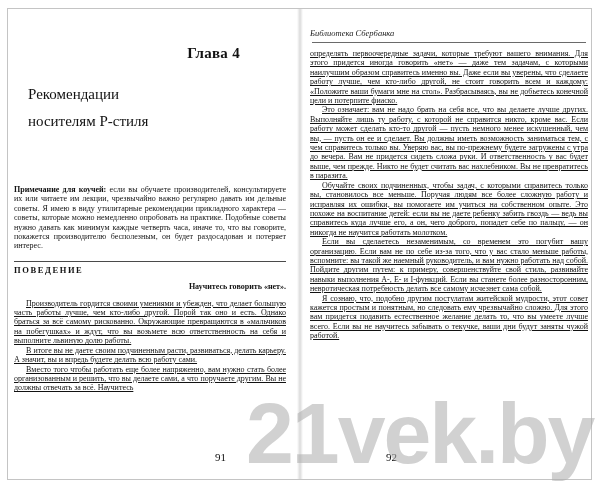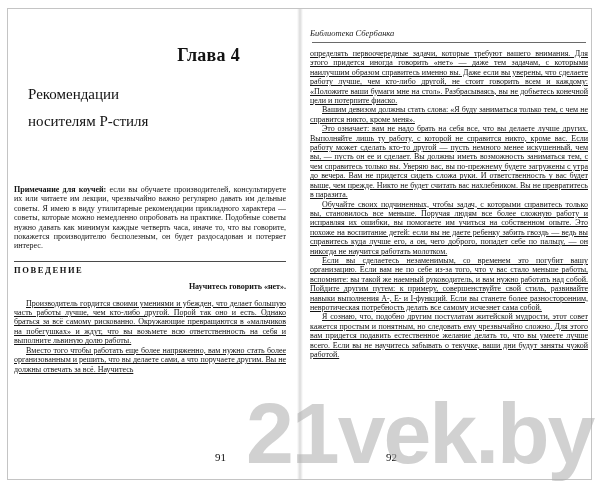--- a/index.html
+++ b/index.html
@@ -14,21 +14,21 @@
   }
   .page { position:absolute; top:0; height:100%; width:292px; }
   .page.left  { left:0; }
   .page.right { left:292px; }
   .gutter {
     position:absolute; left:289px; top:0; width:6px; height:100%;
     background:linear-gradient(to right, rgba(0,0,0,0), rgba(0,0,0,0.14) 50%, rgba(0,0,0,0));
   }
 
   
-  .chapter { position:absolute; top:36px; right:60px; font-size:18px; font-weight:bold; letter-spacing:0.3px; }
+  .chapter { position:absolute; top:36px; right:60px; font-size:15px; font-weight:bold; letter-spacing:0.3px; }
   .book-title { position:absolute; top:72px; left:20px; width:280px; font-size:15px; line-height:27px; font-weight:400; }
   .lp-flow {
     position:absolute; top:176px; left:6px; width:272px;
     font-size:8px; line-height:9.4px; text-align:justify;
   }
   .note { margin:0; }
   .note b { font-weight:bold; }
   .section-rule { border:0; border-top:1px solid #4a4a4a; margin:10px 0 0 0; }
   .section-heading { margin:4px 0 0 0; font-size:8.5px; font-weight:bold; letter-spacing:1.6px; text-align:left; }
   .subhead { margin:7px 0 0 0; font-weight:bold; text-align:right; }
@@ -75,33 +75,33 @@
           <b>Примечание для коучей:</b>
           <span>если вы обучаете производителей, консультируете их или читаете им лекции, чрезвычайно важно регулярно давать им дельные советы. Я имею в виду утилитарные рекомендации прикладного характера — советы, которые можно немедленно опробовать на практике. Подобные советы нужно давать как минимум каждые четверть часа, иначе то, что вы говорите, покажется производителю бесполезным, он будет раздосадован и потеряет интерес.</span>
         </p>
 
         <hr class="section-rule">
         <p class="section-heading">ПОВЕДЕНИЕ</p>
 
         <p class="subhead">Научитесь говорить «нет».</p>
 
         <p class="body-para first">Производитель гордится своими умениями и убежден, что делает большую часть работы лучше, чем кто-либо другой. Порой так оно и есть. Однако браться за всё самому рискованно. Окружающие превращаются в «мальчиков на побегушках» и ждут, что вы возьмете всю ответственность на себя и выполните львиную долю работы.</p>
+        <p class="body-para">В итоге вы не даете своим подчиненным расти, развиваться, делать карьеру. А значит, вы и впредь будете делать всю работу сами.</p>
         <p class="body-para">Вместо того чтобы работать еще более напряженно, вам нужно стать более организованным и решить, что вы делаете сами, а что поручаете другим. Вы не должны отвечать за всё. Научитесь</p>
       </div>
 
       <div class="page-number">91</div>
     </div>
 
     <div class="page right">
       <div class="running-head">Библиотека Сбербанка</div>
       <hr class="head-rule">
 
       <div class="rp-flow">
         <p class="body-para cont">определять первоочередные задачи, которые требуют вашего внимания. Для этого придется иногда говорить «нет» — даже тем задачам, с которыми наилучшим образом справитесь именно вы. Даже если вы уверены, что сделаете работу лучше, чем кто-либо другой, не стоит говорить всем и каждому: «Положите ваши бумаги мне на стол». Разбрасываясь, вы не добьетесь конечной цели и потерпите фиаско.</p>
-        <p class="body-para">Вашим девизом должны стать слова: «Я буду заниматься только тем, с чем не справится никто, кроме меня».</p>
         <p class="body-para">Это означает: вам не надо брать на себя все, что вы делаете лучше других. Выполняйте лишь ту работу, с которой не справится никто, кроме вас. Если работу может сделать кто-то другой — пусть немного менее искушенный, чем вы, — пусть он ее и сделает. Вы должны иметь возможность заниматься тем, с чем справитесь только вы. Уверяю вас, вы по-прежнему будете загружены с утра до вечера. Вам не придется сидеть сложа руки. И ответственность у вас будет выше, чем прежде. Никто не будет считать вас нахлебником. Вы не превратитесь в паразита.</p>
         <p class="body-para">Обучайте своих подчиненных, чтобы задач, с которыми справитесь только вы, становилось все меньше. Поручая людям все более сложную работу и исправляя их ошибки, вы помогаете им учиться на собственном опыте. Это похоже на воспитание детей: если вы не даете ребенку забить гвоздь — ведь вы справитесь куда лучше его, а он, чего доброго, попадет себе по пальцу, — он никогда не научится работать молотком.</p>
         <p class="body-para">Если вы сделаетесь незаменимым, со временем это погубит вашу организацию. Если вам не по себе из-за того, что у вас стало меньше работы, вспомните: вы такой же наемный руководитель, и вам нужно работать над собой. Пойдите другим путем: к примеру, совершенствуйте свой стиль, развивайте навыки выполнения А-, Е- и I-функций. Если вы станете более разносторонним, невротическая потребность делать все самому исчезнет сама собой.</p>
         <p class="body-para">Я сознаю, что, подобно другим постулатам житейской мудрости, этот совет кажется простым и понятным, но следовать ему чрезвычайно сложно. Для этого вам придется подавить естественное желание делать то, что вы умеете лучше всего. Если вы не научитесь забывать о текучке, ваши дни будут заняты чужой работой.</p>
       </div>
 
       <div class="page-number">92</div>
     </div>
 
     <div class="gutter"></div>

